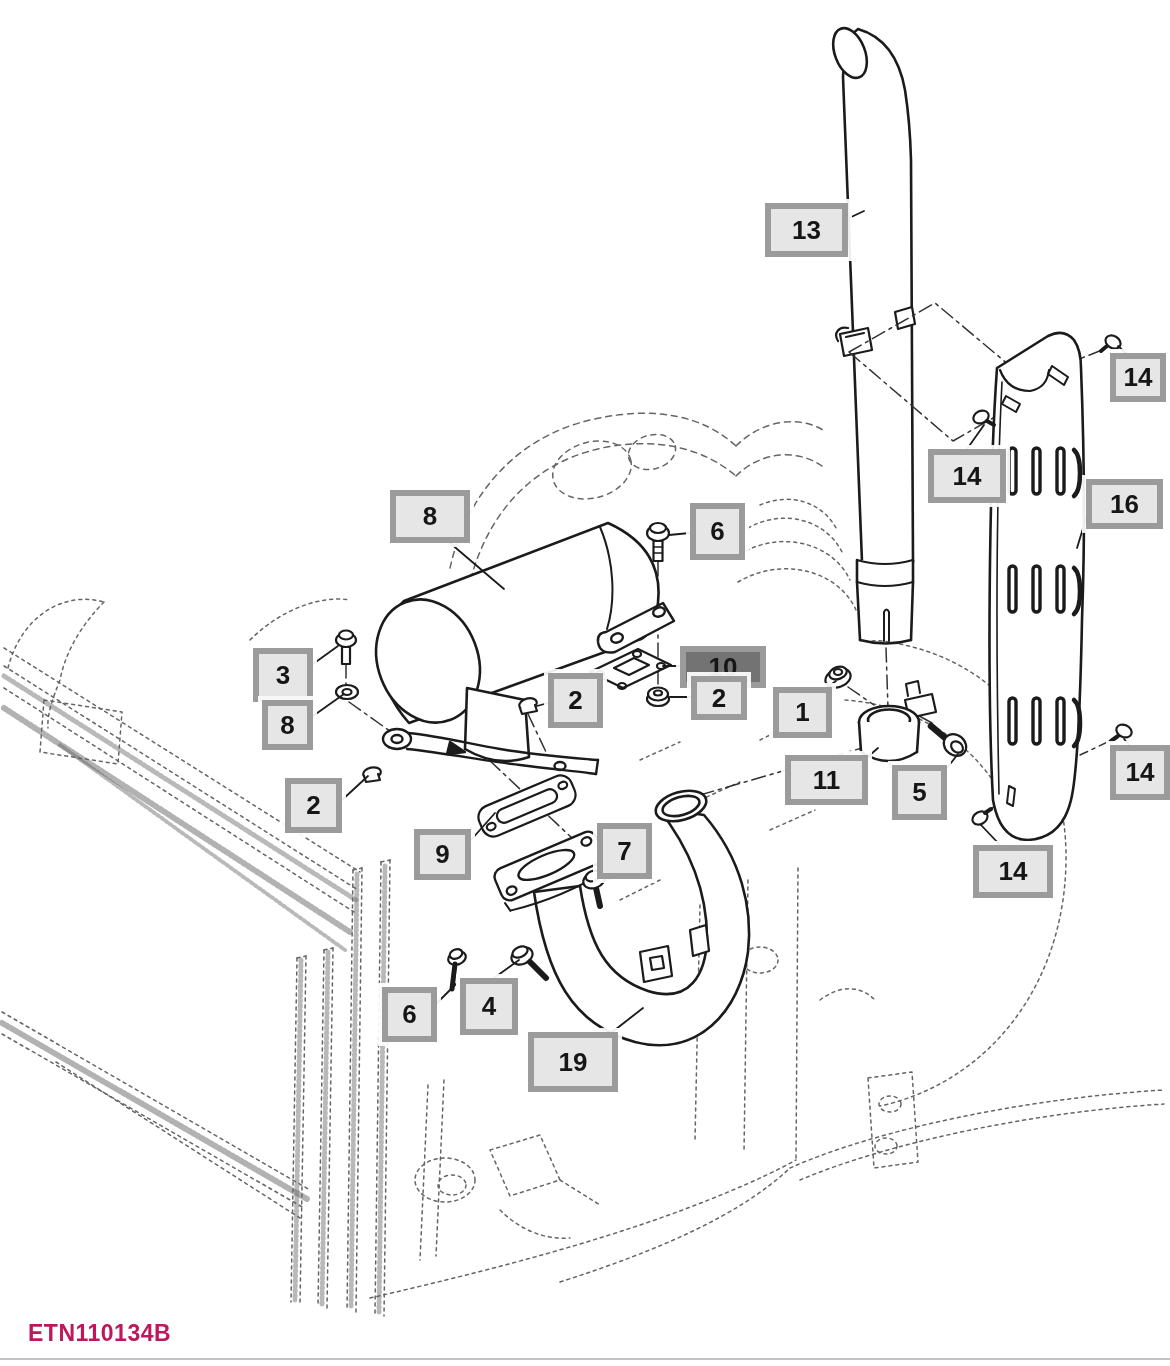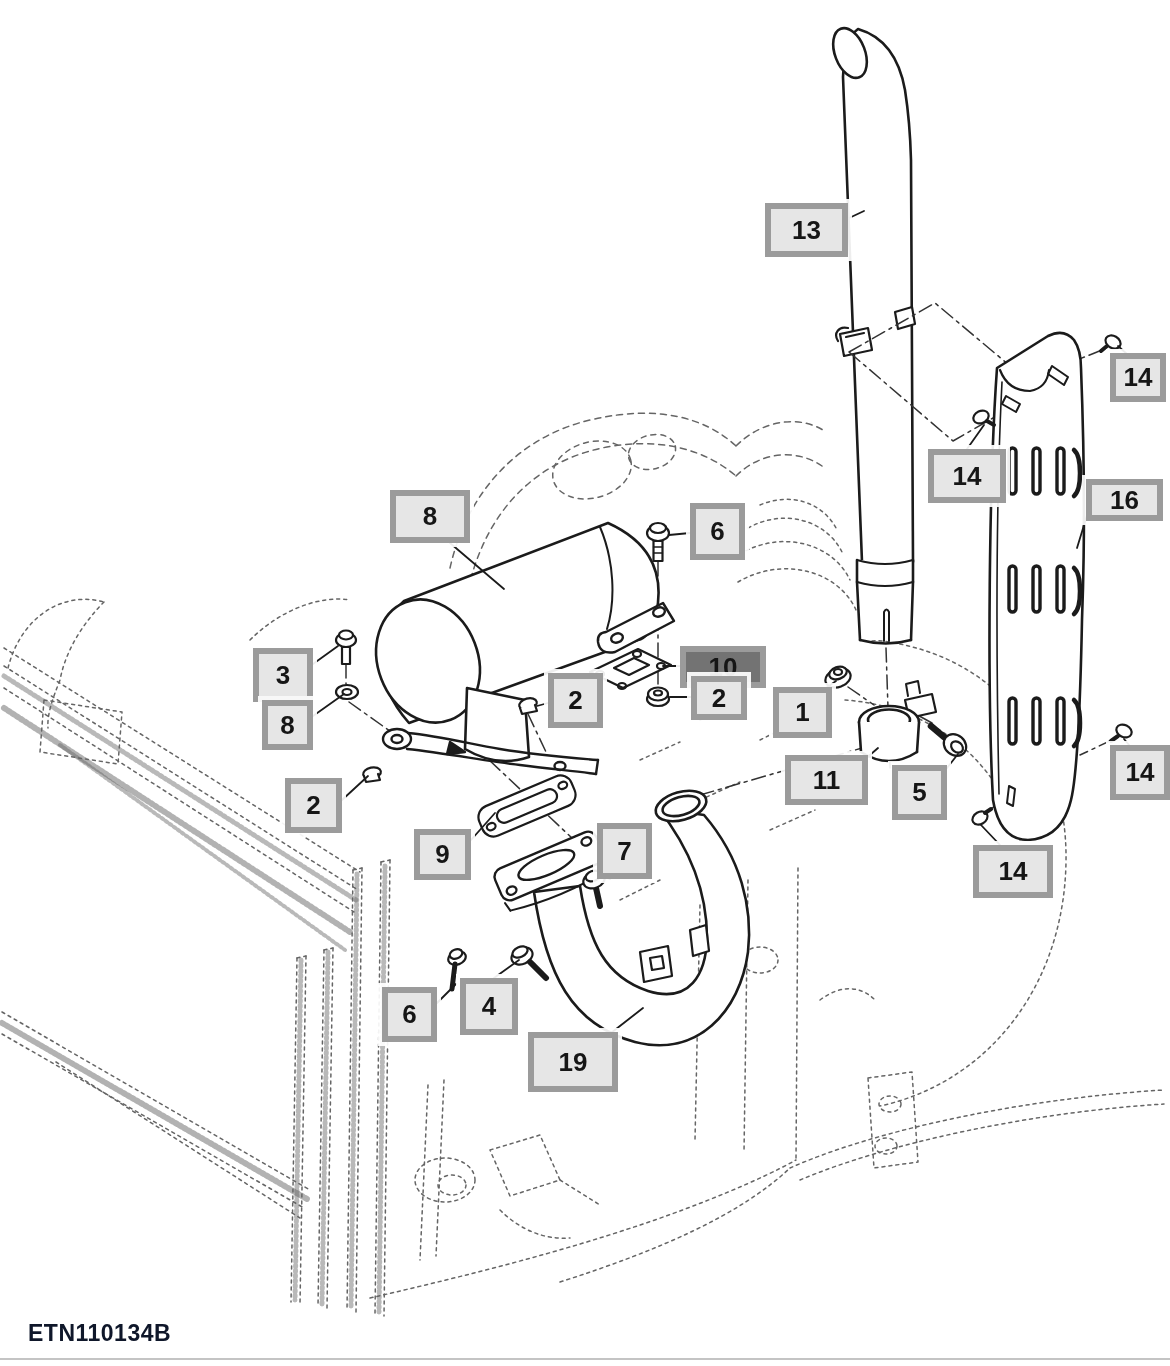--- a/index.html
+++ b/index.html
@@ -3,21 +3,21 @@
 <meta charset="utf-8">
 <style>
   html,body{margin:0;padding:0;background:#fff;}
   body{width:1170px;height:1366px;position:relative;overflow:hidden;
        font-family:"Liberation Sans","DejaVu Sans",sans-serif;}
   #stage{position:absolute;left:0;top:0;width:1170px;height:1366px;}
   svg#diagram{position:absolute;left:0;top:0;}
   .watermark{position:absolute;left:22px;top:8px;font-size:60px;font-weight:400;
              letter-spacing:1px;color:#7dad80;}
   .fig-code{position:absolute;left:28px;top:1320px;font-size:23px;font-weight:bold;
-            color:#0f172a;letter-spacing:.5px;}
+            color:#be185d;letter-spacing:.5px;}
   .callout{position:absolute;background:#e6e6e6;border:6px solid #a3a3a3;
            box-shadow:0 0 0 4px rgba(255,255,255,.92);
            display:flex;align-items:center;justify-content:center;
            font-weight:bold;font-size:26px;color:#161616;box-sizing:border-box;}
   .bottom-rule{position:absolute;left:0;top:1358px;width:1170px;height:2px;
                background:#c4c4c4;}
 </style>
 </head>
 <body>
 
@@ -351,21 +351,21 @@
 
 
 <div class="fig-code">ETN110134B</div>
 
 <div class="bottom-rule"></div>
 
 <div id="callout-layer">
       <div class="callout" style="left: 765px; top: 203px; width: 83px; height: 54px; background: rgb(230, 230, 230); border-color: rgb(155, 155, 155); color: rgb(22, 22, 22);">13</div>
       <div class="callout" style="left: 1110px; top: 353px; width: 56px; height: 49px; background: rgb(230, 230, 230); border-color: rgb(155, 155, 155); color: rgb(22, 22, 22);">14</div>
       <div class="callout" style="left: 928px; top: 449px; width: 78px; height: 54px; background: rgb(230, 230, 230); border-color: rgb(155, 155, 155); color: rgb(22, 22, 22);">14</div>
-      <div class="callout" style="left: 1086px; top: 479px; width: 77px; height: 42px; background: rgb(230, 230, 230); border-color: rgb(155, 155, 155); color: rgb(22, 22, 22);">16</div>
+      <div class="callout" style="left: 1086px; top: 479px; width: 77px; height: 50px; background: rgb(230, 230, 230); border-color: rgb(155, 155, 155); color: rgb(22, 22, 22);">16</div>
       <div class="callout" style="left: 390px; top: 490px; width: 80px; height: 53px; background: rgb(230, 230, 230); border-color: rgb(155, 155, 155); color: rgb(22, 22, 22);">8</div>
       <div class="callout" style="left: 690px; top: 503px; width: 55px; height: 57px; background: rgb(230, 230, 230); border-color: rgb(155, 155, 155); color: rgb(22, 22, 22);">6</div>
       <div class="callout" style="left: 680px; top: 646px; width: 86px; height: 42px; background: #737373; border-color: rgb(155, 155, 155); color: rgb(22, 22, 22);">10</div>
       <div class="callout" style="left: 691px; top: 676px; width: 56px; height: 44px; background: rgb(230, 230, 230); border-color: rgb(155, 155, 155); color: rgb(22, 22, 22);">2</div>
       <div class="callout" style="left: 548px; top: 673px; width: 55px; height: 55px; background: rgb(230, 230, 230); border-color: rgb(155, 155, 155); color: rgb(22, 22, 22);">2</div>
       <div class="callout" style="left: 773px; top: 687px; width: 59px; height: 51px; background: rgb(230, 230, 230); border-color: rgb(155, 155, 155); color: rgb(22, 22, 22);">1</div>
       <div class="callout" style="left: 253px; top: 648px; width: 60px; height: 54px; background: rgb(230, 230, 230); border-color: rgb(155, 155, 155); color: rgb(22, 22, 22);">3</div>
       <div class="callout" style="left: 262px; top: 700px; width: 51px; height: 50px; background: rgb(230, 230, 230); border-color: rgb(155, 155, 155); color: rgb(22, 22, 22);">8</div>
       <div class="callout" style="left: 285px; top: 778px; width: 57px; height: 55px; background: rgb(230, 230, 230); border-color: rgb(155, 155, 155); color: rgb(22, 22, 22);">2</div>
       <div class="callout" style="left: 414px; top: 829px; width: 57px; height: 51px; background: rgb(230, 230, 230); border-color: rgb(155, 155, 155); color: rgb(22, 22, 22);">9</div>

